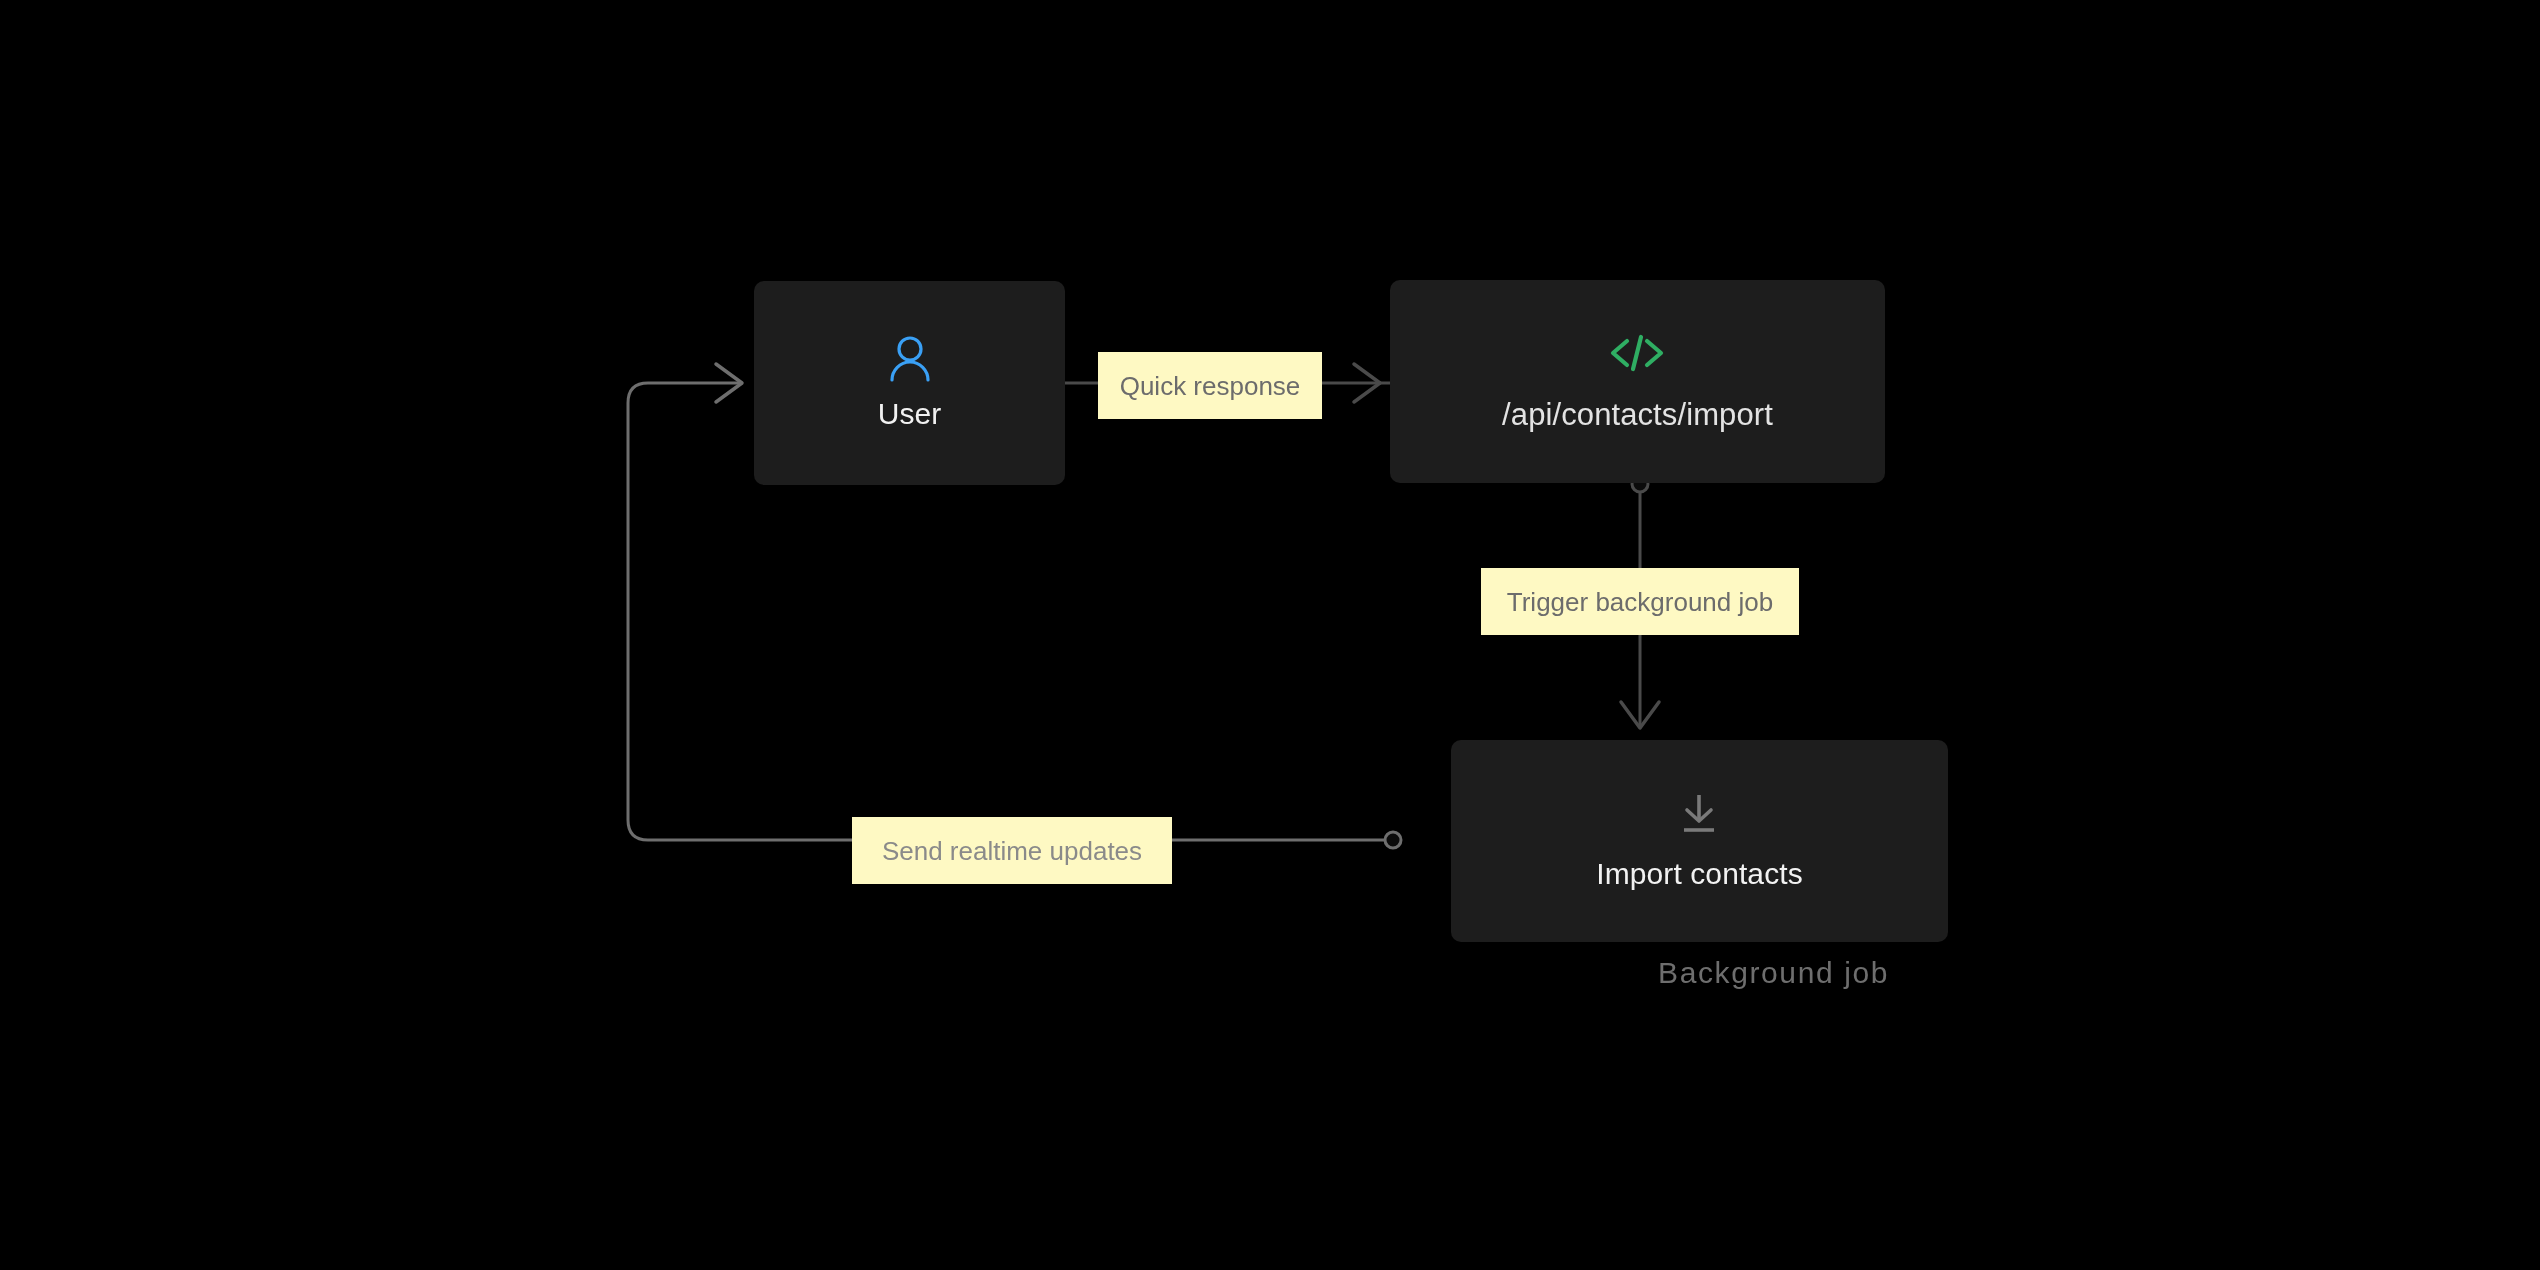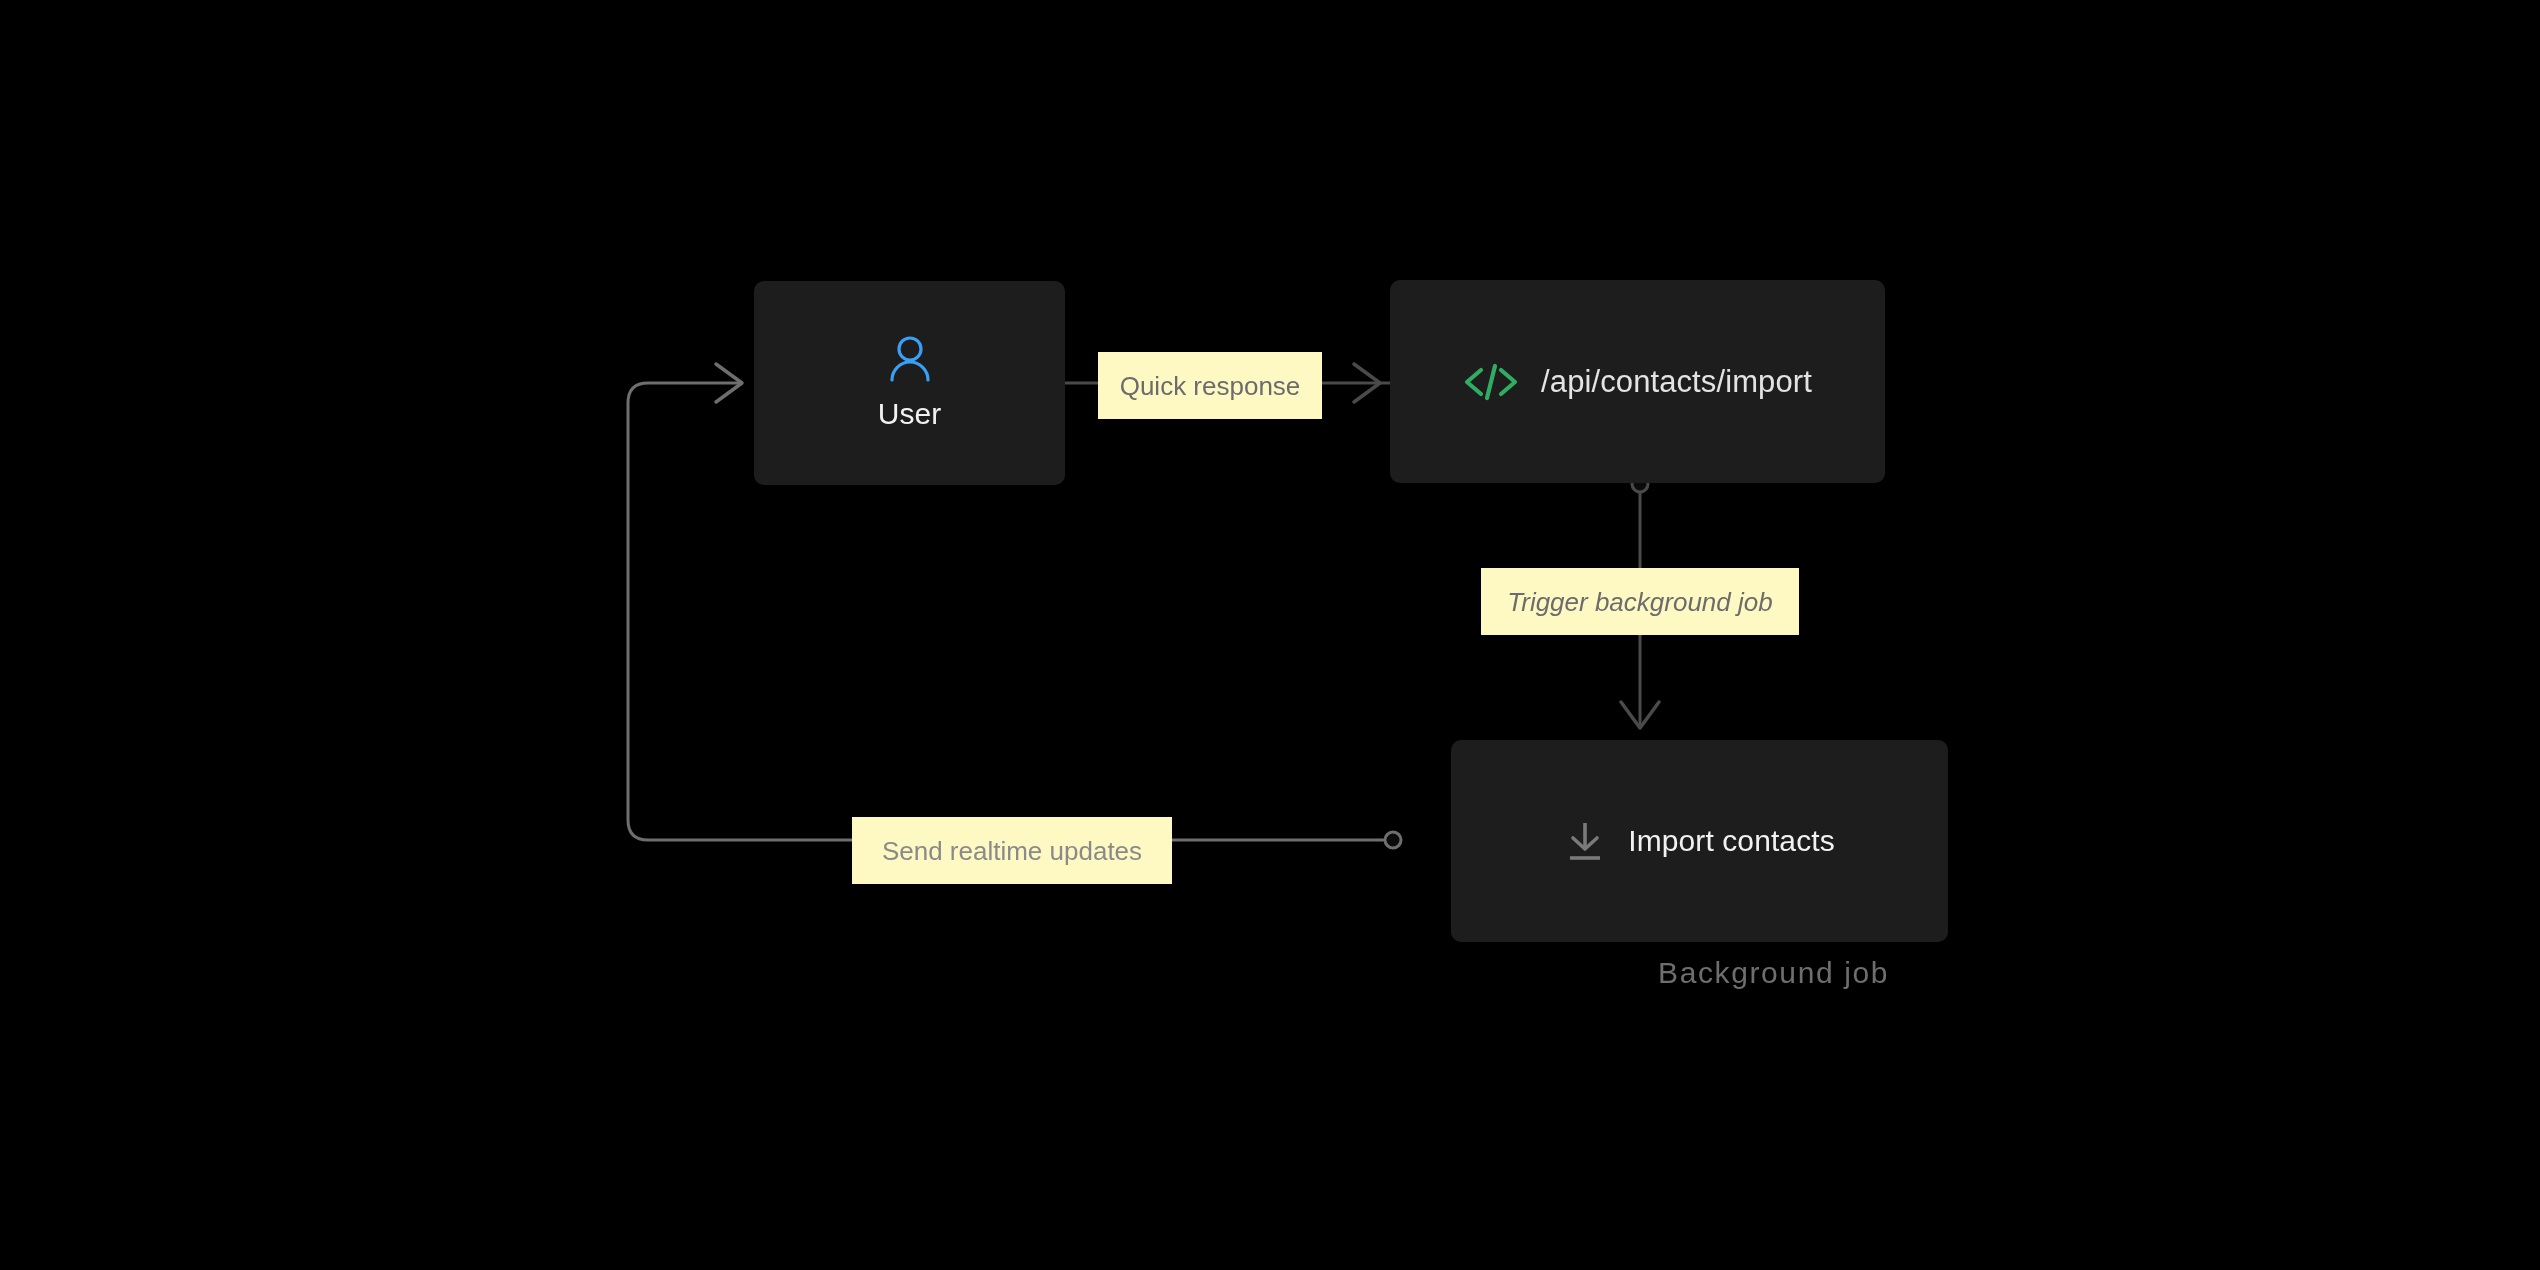--- a/index.html
+++ b/index.html
@@ -34,21 +34,21 @@
     background: #1d1d1d;
     border-radius: 10px;
     display: flex;
     flex-direction: column;
     align-items: center;
     justify-content: center;
     box-sizing: border-box;
   }
   .node-row {
     display: flex;
-    flex-direction: row;
+    flex-direction: column;
     align-items: center;
     justify-content: center;
     gap: 22px;
   }
   .node-label {
     color: #f2f2f2;
     font-size: 30px;
     letter-spacing: 0.1px;
     white-space: nowrap;
   }
@@ -96,21 +96,20 @@
     left: 1098px;
     top: 352px;
     width: 224px;
     height: 67px;
   }
   #label-trigger-job {
     left: 1481px;
     top: 568px;
     width: 318px;
     height: 67px;
-    font-style: italic;
   }
   #label-realtime-updates {
     left: 852px;
     top: 817px;
     width: 320px;
     height: 67px;
     color: #8a8a8a;
   }
   #caption-background-job {
     position: absolute;

